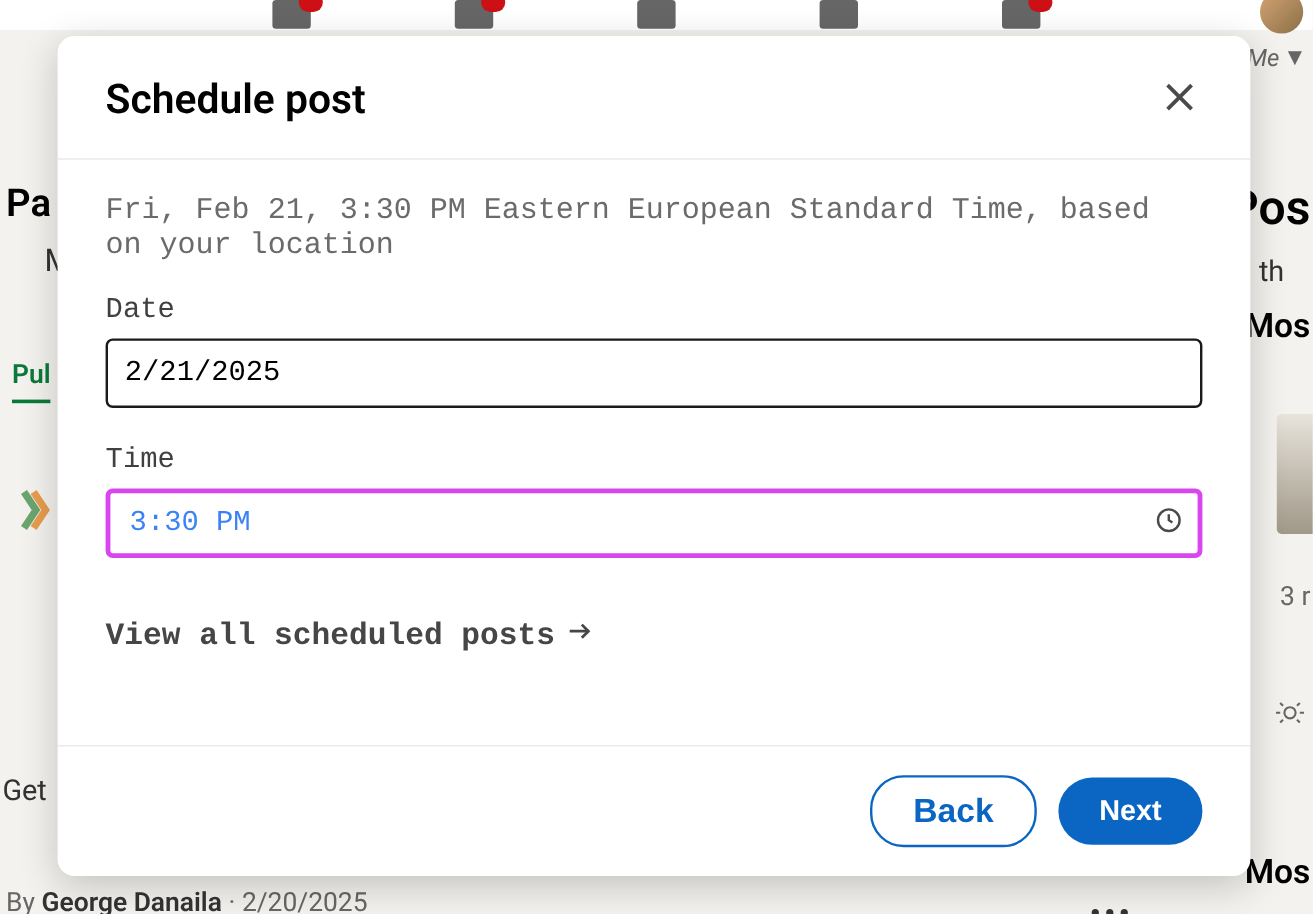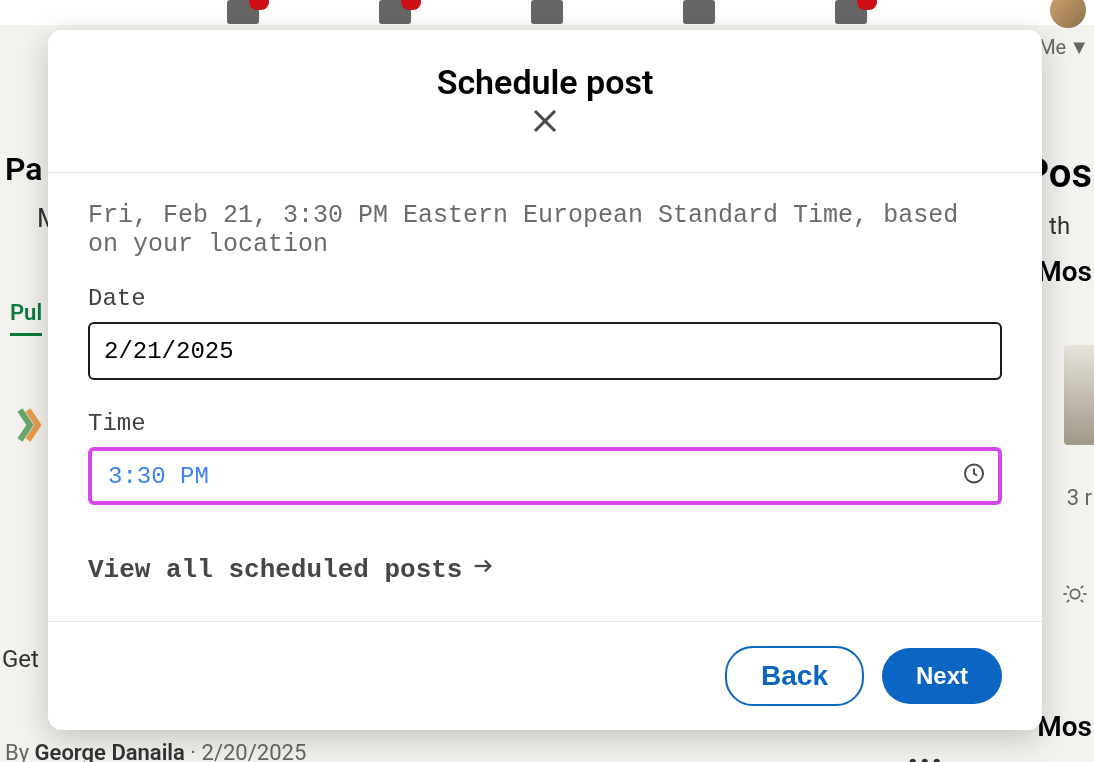--- a/index.html
+++ b/index.html
@@ -61,20 +61,21 @@
 
     .me-dropdown {
       position: absolute;
       top: 35px;
       right: 5px;
       color: #666;
       font-size: 20px;
       display: flex;
       align-items: center;
       gap: 3px;
+      font-style: italic;
     }
 
     .avatar {
       position: absolute;
       top: -8px;
       right: 8px;
       width: 36px;
       height: 36px;
       border-radius: 50%;
       background: linear-gradient(135deg, #d4a574 0%, #8b6f47 100%);
@@ -223,21 +224,20 @@
       display: flex;
       flex-direction: column;
     }
 
     .modal-header {
       display: flex;
       justify-content: space-between;
       align-items: center;
       padding: 32px 40px 28px 40px;
       border-bottom: 1px solid #e5e5e5;
-      flex-direction: column;
     }
 
     .modal-title {
       font-size: 34px;
       font-weight: 600;
       color: #000;
     }
 
     .close-button {
       cursor: pointer;

